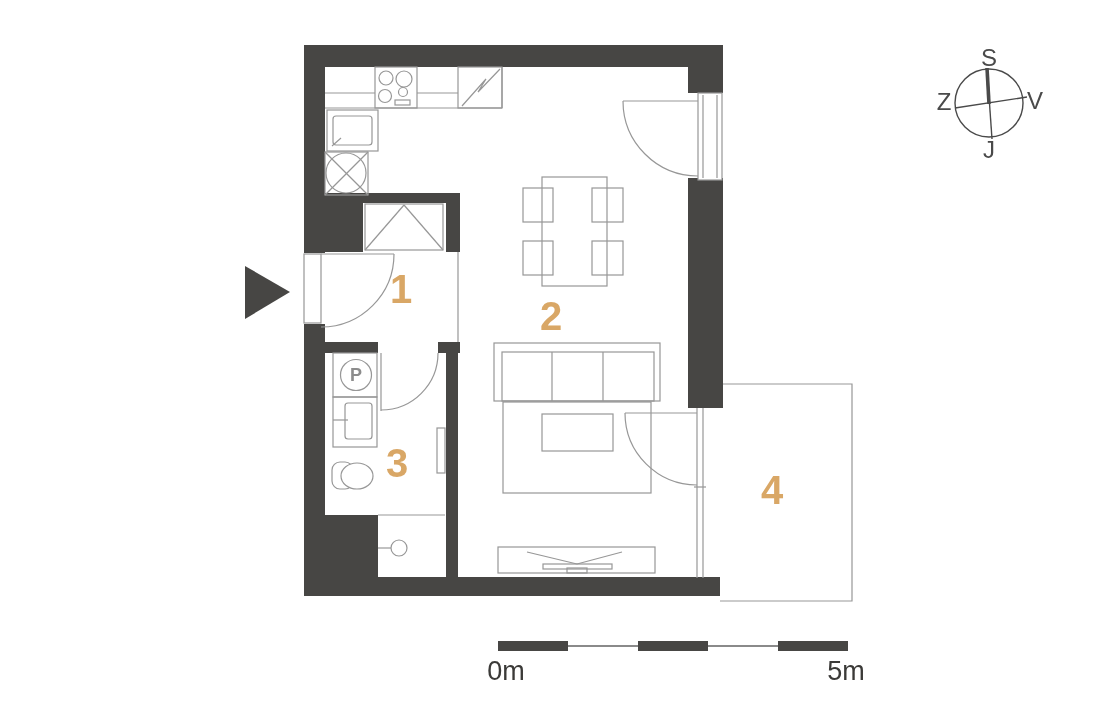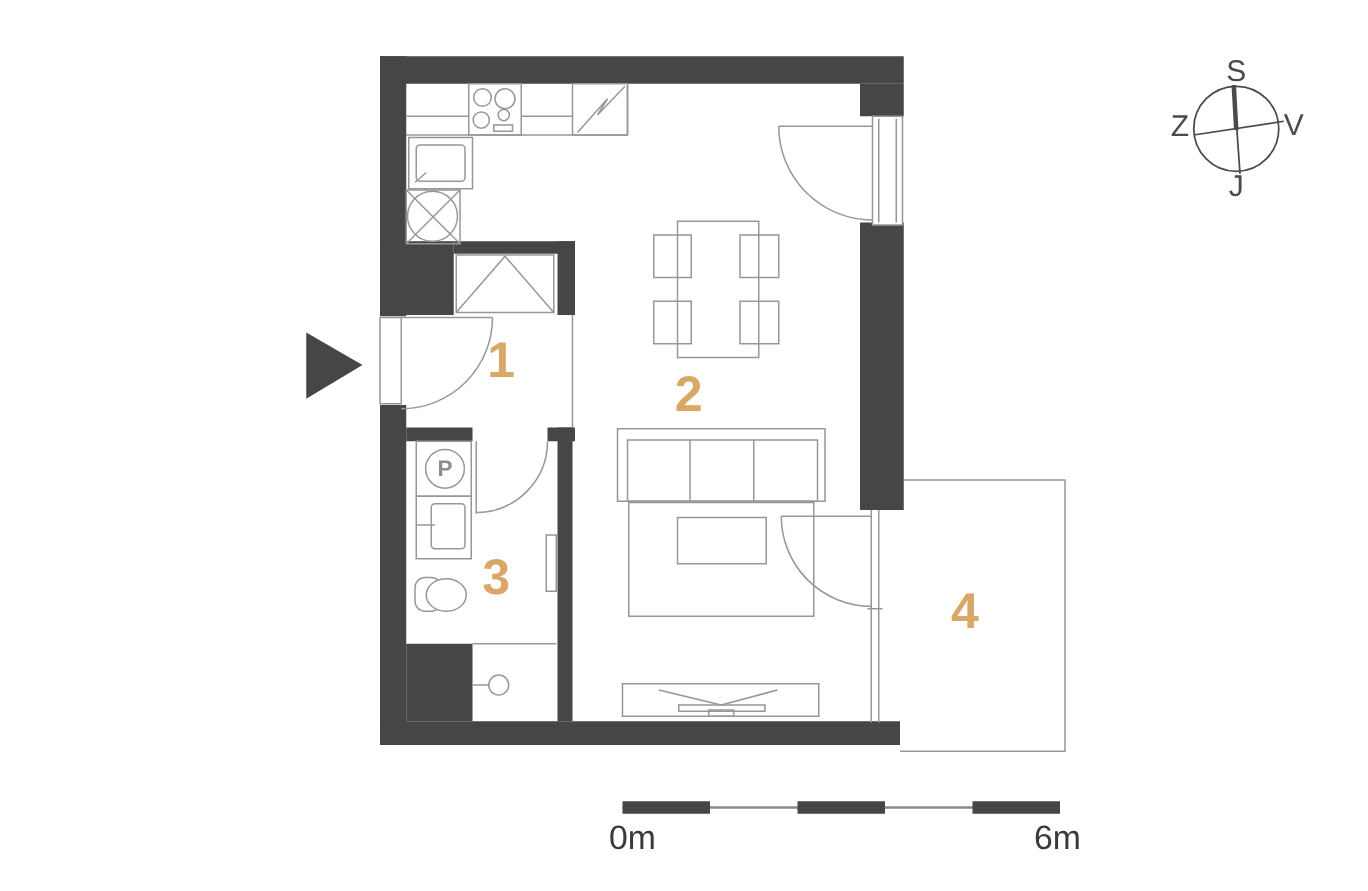--- a/index.html
+++ b/index.html
@@ -159,15 +159,15 @@
   <span class="lbl room-num" style="left:772px;top:490px;">4</span>
 
   <span class="lbl washer-p" style="left:356px;top:375px;">P</span>
 
   <span class="lbl compass-letter" style="left:989px;top:58px;">S</span>
   <span class="lbl compass-letter" style="left:989px;top:150px;">J</span>
   <span class="lbl compass-letter" style="left:944px;top:102px;">Z</span>
   <span class="lbl compass-letter" style="left:1035px;top:101px;">V</span>
 
   <span class="lbl scale-label" style="left:506px;top:671px;text-align:right;">0m</span>
-  <span class="lbl scale-label" style="left:846px;top:671px;">6m</span>
+  <span class="lbl scale-label" style="left:846px;top:671px;">5m</span>
 
 </div>
 
 </body></html>

